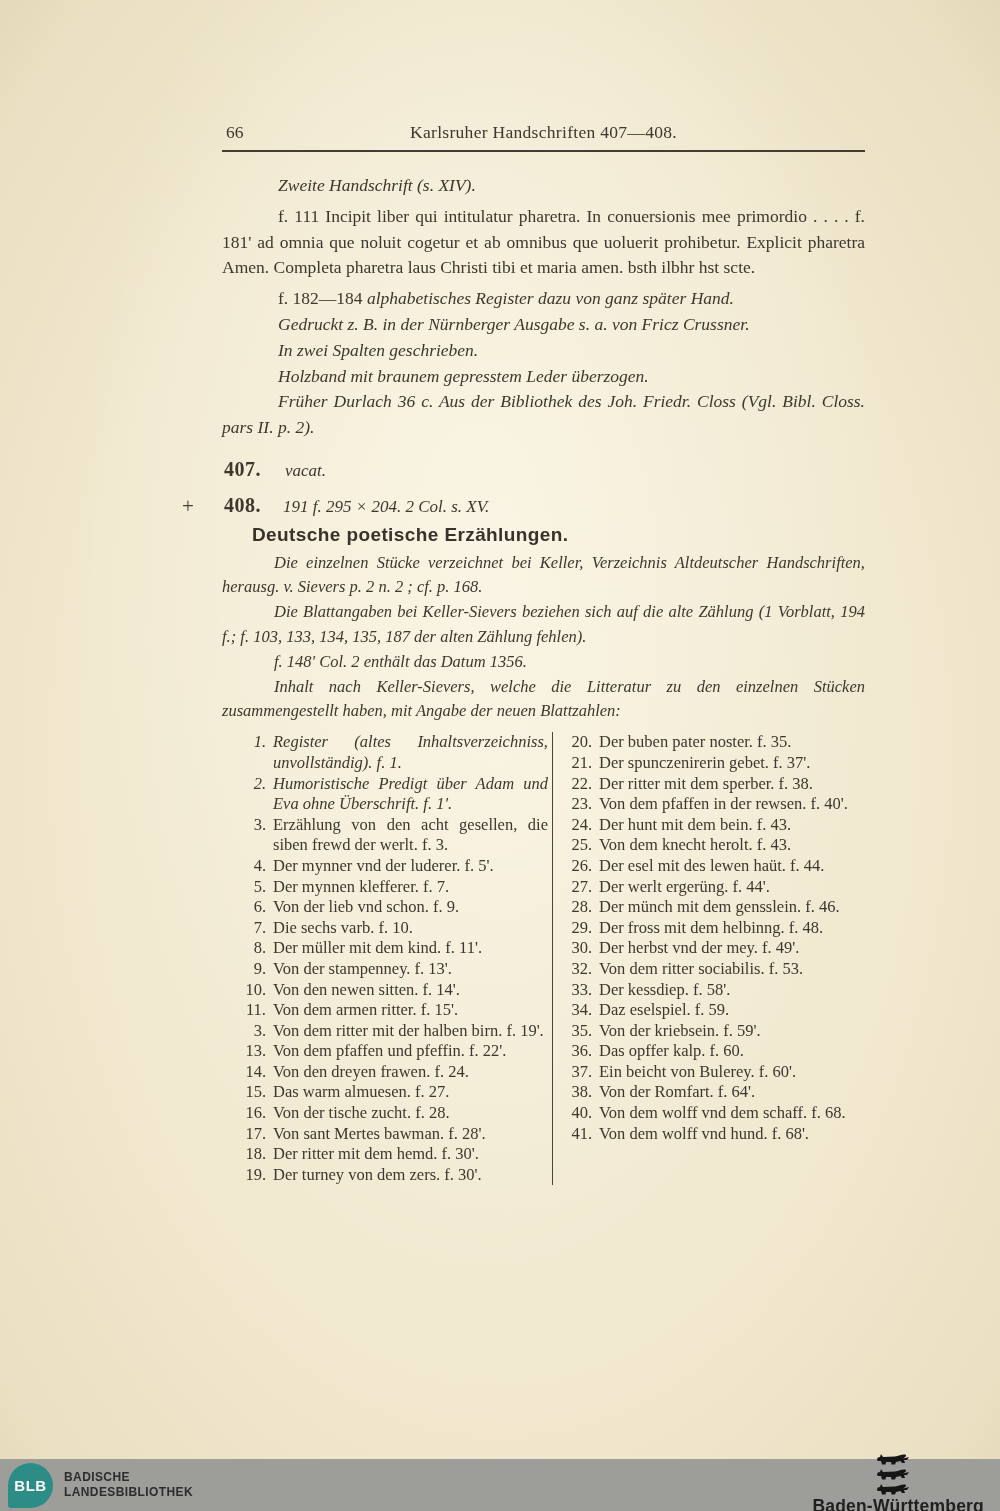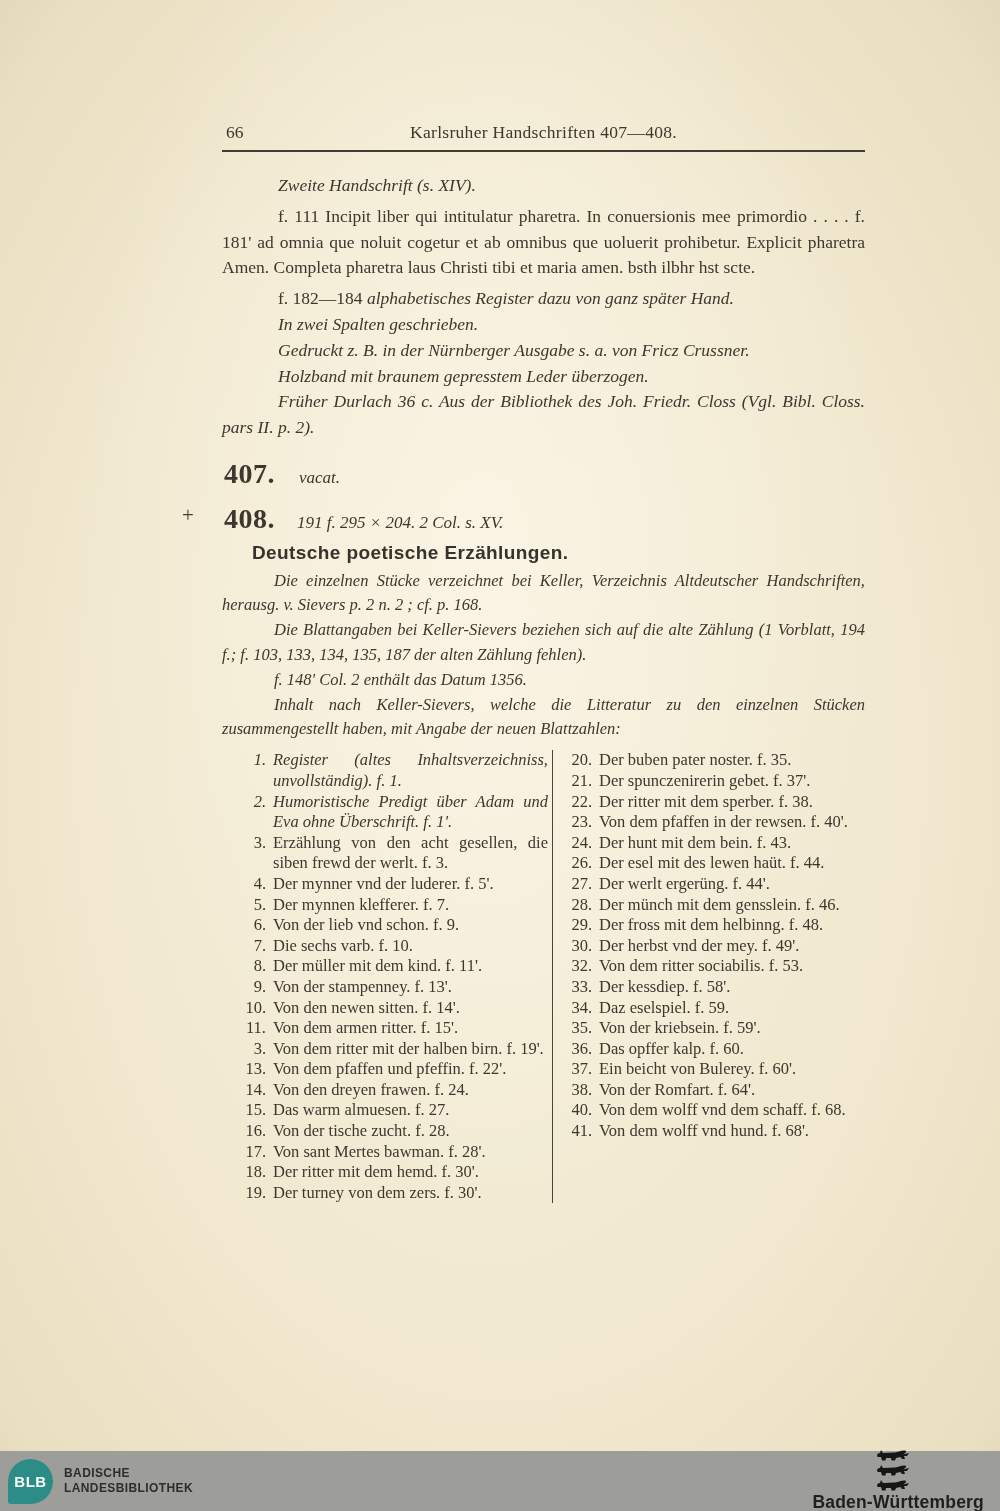--- a/index.html
+++ b/index.html
@@ -17,38 +17,38 @@
   .hdr .pno{position:absolute;left:4px;top:0;}
   .hdr .rtitle{text-align:center;letter-spacing:.3px;}
   .hdr-rule{border:0;border-top:2.5px solid #423c33;margin:6px 0 0 0;}
   p{margin:0;}
   .body-p{font-size:17.5px;line-height:25.8px;text-align:justify;text-indent:56px;}
   .it, .ital{font-style:italic;}
   .sp-above{margin-top:21px;}
   .sp-small{margin-top:5px;}
   .mixed .lead{font-style:normal;}
   .entry{position:relative;font-size:17px;}
-  .entry .eno{font-weight:bold;font-size:28px;letter-spacing:.5px;}
+  .entry .eno{font-weight:bold;font-size:20px;letter-spacing:.5px;}
   .entry-407{margin-top:17px;}
   .entry-407 .eno{margin-right:24px;margin-left:2px;}
   .entry-408{margin-top:13px;}
   .entry-408 .eno{margin-right:22px;margin-left:2px;}
   .plus{position:absolute;left:-40px;top:0px;font-size:21px;color:#46403a;}
   .e-title{font-family:"Liberation Sans","DejaVu Sans",sans-serif;font-weight:bold;
            font-size:19px;letter-spacing:.4px;margin:7px 0 0 30px;color:#37322a;}
   .note-p{font-size:16.5px;line-height:24.2px;text-align:justify;text-indent:52px;font-style:italic;margin-top:1px;}
   .notes{margin-top:5px;}
   .contents{display:flex;margin-top:9px;font-size:16.5px;line-height:20.6px;}
   .col-l{width:330px;box-sizing:border-box;padding-left:14px;padding-right:4px;}
   .col-r{width:313px;box-sizing:border-box;border-left:1.5px solid #4b443a;padding-left:9px;}
   .citem{display:flex;}
   .citem .num{min-width:30px;text-align:right;margin-right:7px;flex-shrink:0;}
   .citem .txt{text-align:justify;flex:1;}
   
-  .footer{position:absolute;left:0;bottom:0;width:1000px;height:60px;background:#9d9d9a;
+  .footer{position:absolute;left:0;bottom:0;width:1000px;height:52px;background:#9d9d9a;
           display:flex;align-items:center;justify-content:space-between;
           font-family:"Liberation Sans","DejaVu Sans",sans-serif;}
   .f-left{display:flex;align-items:center;margin-left:8px;}
   .blb-badge{width:45px;height:45px;background:#2b8d86;border-radius:50% 50% 50% 3px;
              display:flex;align-items:center;justify-content:center;}
   .blb-badge span{color:#fdfdfa;font-weight:bold;font-size:15px;letter-spacing:.5px;}
   .lib-name{margin-left:11px;color:#2e2d2b;font-weight:bold;font-size:12px;
             line-height:15.5px;letter-spacing:.4px;}
   .f-right{display:flex;align-items:center;margin-right:16px;flex-direction:column;}
   .coat{margin-right:10px;display:flex;flex-direction:column;gap:2px;}
@@ -66,23 +66,23 @@
       <div class="rtitle">Karlsruher Handschriften 407—408.</div>
     </div>
     <hr class="hdr-rule">
 
     <p class="body-p it sp-above" style="text-align:left;">Zweite Handschrift (s. XIV).</p>
 
     <p class="body-p sp-small">f. 111 Incipit liber qui intitulatur pharetra. In conuersionis mee primordio . . . . f. 181' ad omnia que noluit cogetur et ab omnibus que uoluerit prohibetur. Explicit pharetra Amen. Completa pharetra laus Christi tibi et maria amen. bsth ilbhr hst scte.</p>
 
     <p class="body-p it sp-small mixed"><span class="lead">f. 182—184</span> <span>alphabetisches Register dazu von ganz später Hand.</span></p>
 
+    <p class="body-p it" style="text-align:left;">Gedruckt z. B. in der Nürnberger Ausgabe s. a. von Fricz Crussner.</p>
+
     <p class="body-p it" style="text-align:left;">In zwei Spalten geschrieben.</p>
-
-    <p class="body-p it" style="text-align:left;">Gedruckt z. B. in der Nürnberger Ausgabe s. a. von Fricz Crussner.</p>
 
     <p class="body-p it" style="text-align:left;">Holzband mit braunem gepresstem Leder überzogen.</p>
 
     <p class="body-p it">Früher Durlach 36 c. Aus der Bibliothek des Joh. Friedr. Closs (Vgl. Bibl. Closs. pars II. p. 2).</p>
 
     <div class="entry entry-407">
       <span class="eno">407.</span><span class="it">vacat.</span>
     </div>
 
     <div class="entry entry-408">
@@ -218,20 +218,24 @@
           <div class="citem">
             <span class="num">23.</span>
             <span class="txt">Von dem pfaffen in der rewsen. f. 40'.</span>
           </div>
 
           <div class="citem">
             <span class="num">24.</span>
             <span class="txt">Der hunt mit dem bein. f. 43.</span>
           </div>
 
+          <div class="citem">
+            <span class="num">25.</span>
+            <span class="txt">Von dem knecht herolt. f. 43.</span>
+          </div>
 
           <div class="citem">
             <span class="num">26.</span>
             <span class="txt">Der esel mit des lewen haüt. f. 44.</span>
           </div>
 
           <div class="citem">
             <span class="num">27.</span>
             <span class="txt">Der werlt ergerüng. f. 44'.</span>
           </div>

